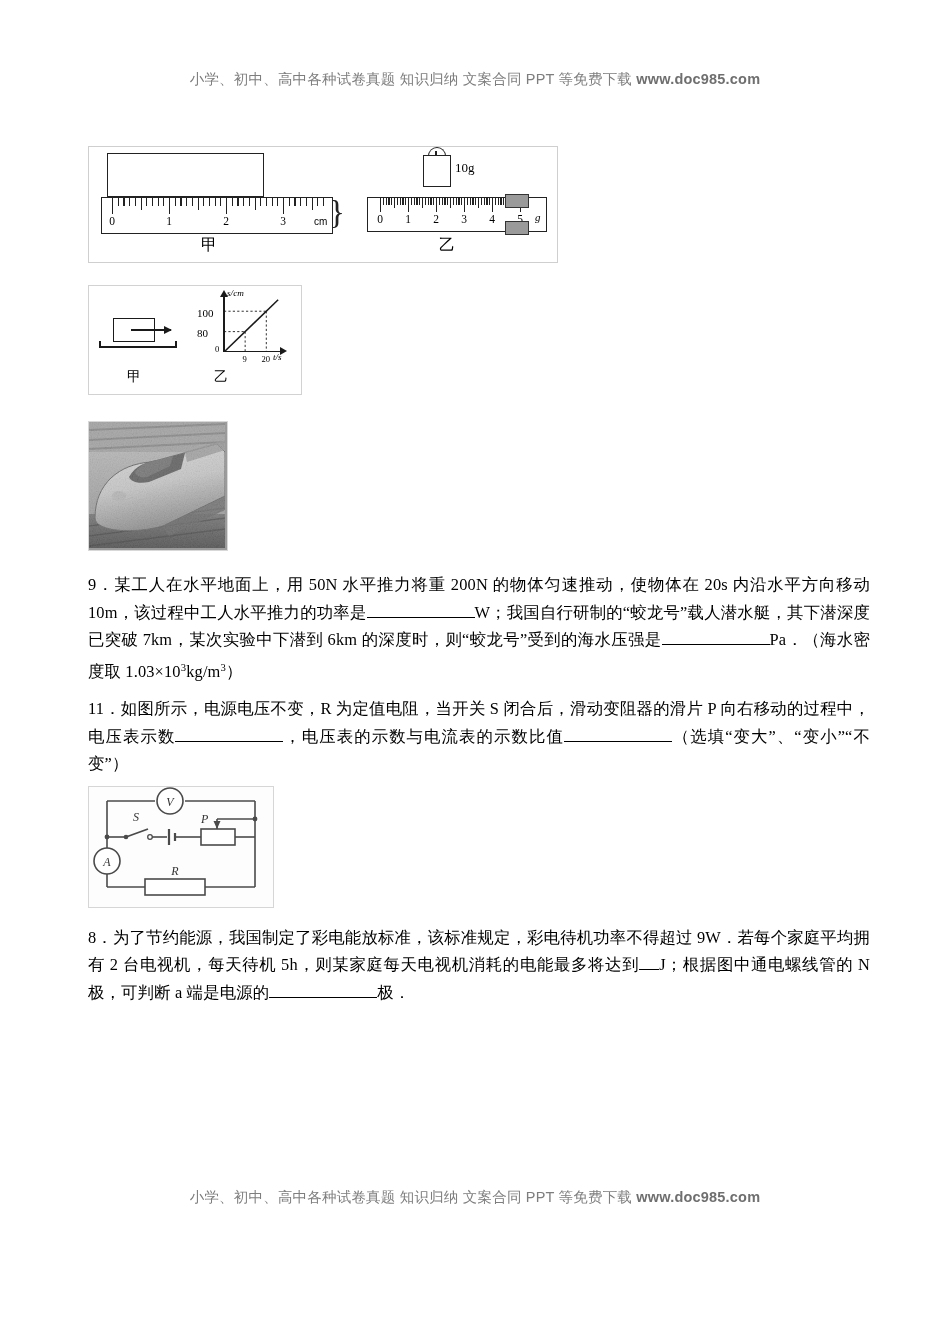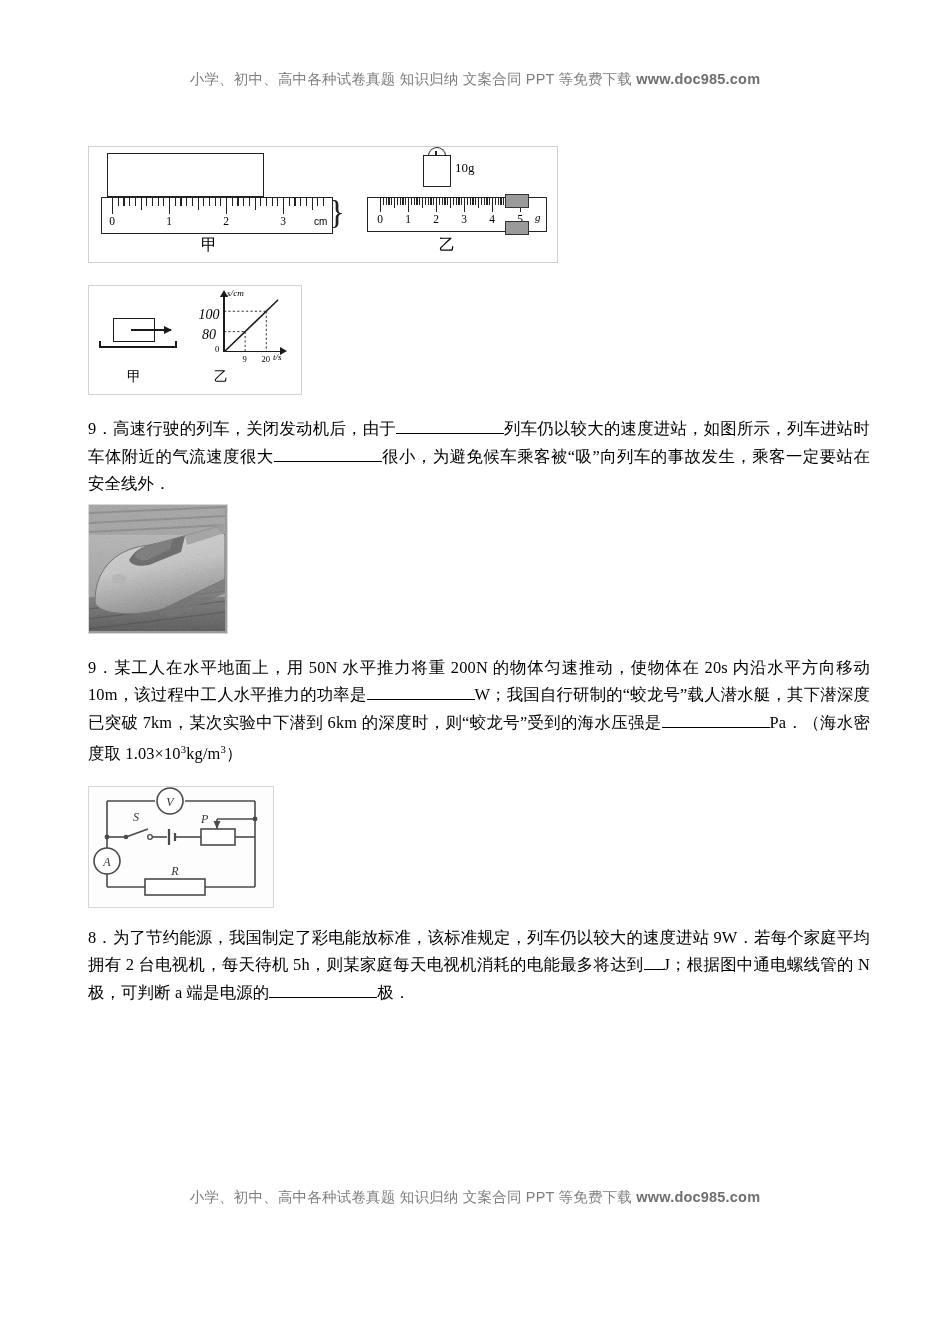--- a/index.html
+++ b/index.html
@@ -286,25 +286,24 @@
     border-top: 4px solid transparent;
     border-bottom: 4px solid transparent;
   }
   .g-line {
     position: absolute;
     left: 26.5px; top: 7px;
     width: 55px; height: 53px;
   }
   .g-ylab {
     position: absolute;
-    font-size: 14px;
-    text-align: center;
+    font-size: 11px;
+    text-align: left;
     width: 24px;
     font-family: "Liberation Serif", serif;
-    font-style: italic;
   }
   .g-xlab {
     position: absolute;
     font-size: 8.6px;
     font-family: "Liberation Serif", serif;
     transform: translateX(-50%);
   }
   .g-title {
     position: absolute;
     left: 30px; top: -4px;
@@ -513,25 +512,20 @@
         <div class="g-xtitle">t/s</div>
       <div class="g-ylab" style="left: 0px; top: 35.1154px;">80</div>
           <div class="g-ylab" style="left: 0px; top: 14.7308px;">100</div>
           <div class="g-xlab" style="left: 47.6538px; top: 62px;">9</div>
           <div class="g-xlab" style="left: 68.8077px; top: 62px;">20</div>
         </div>
     </div>
 
     <div class="q-spacer-lg"></div>
 
-    <div>
-      <p class="qtext">
-        <span>9．</span><span>高速行驶的列车，关闭发动机后，由于</span><span class="blank b-lg"></span><span>列车仍以较大的速度进站，如图所示，</span><span>列车进站时车体附近的气流速度很大</span><span class="blank b-lg"></span><span>很小，为避免候车乘客被“吸”向列车的事故</span><span>发生，乘客一定要站在安全线外．</span>
-      </p>
-    </div>
 
     <div class="fig3">
       <svg width="136" height="126" viewBox="0 0 136 126">
         <defs>
           <linearGradient id="skyg" x1="0" y1="0" x2="0" y2="1">
             <stop offset="0%" stop-color="#cfcfcf"></stop>
             <stop offset="100%" stop-color="#8f8f8f"></stop>
           </linearGradient>
           <linearGradient id="bodyg" x1="0" y1="0" x2="0.3" y2="1">
             <stop offset="0%" stop-color="#f0f0f0"></stop>
@@ -575,20 +569,25 @@
     <div class="q-spacer-lg"></div>
 
     <div>
       <p class="qtext">
         <span>9．</span><span>某工人在水平地面上，用 50N 水平推力将重 200N 的物体匀速推动，使物体在 20s 内沿水平</span><span>方向移动 10m，该过程中工人水平推力的功率是</span><span class="blank b-lg"></span><span>W；我国自行研制的“蛟龙号”载人</span><span>潜水艇，其下潜深度已突破 7km，某次实验中下潜到 6km 的深度时，则“蛟龙号”受到的海水压</span><span>强是</span><span class="blank b-lg"></span><span>Pa．（海水密度取 1.03×10</span><sup>3</sup><span>kg/m</span><sup>3</sup><span>）</span>
       </p>
     </div>
 
     <div class="q-spacer-sm"></div>
 
+    <div>
+      <p class="qtext">
+        <span>11．</span><span>如图所示，电源电压不变，R 为定值电阻，当开关 S 闭合后，滑动变阻器的滑片 P 向右移动</span><span>的过程中，电压表示数</span><span class="blank b-lg"></span><span>，电压表的示数与电流表的示数比值</span><span class="blank b-lg"></span><span>（选</span><span>填“变大”、“变小”“不变”）</span>
+      </p>
+    </div>
 
     <div class="fig4">
       <svg width="182" height="118" viewBox="0 0 182 118">
         <g stroke="#4a4a4a" stroke-width="1.6" fill="none">
 
           <line x1="18" y1="14" x2="66" y2="14"></line>
           <line x1="96" y1="14" x2="166" y2="14"></line>
 
           <line x1="18" y1="14" x2="18" y2="50"></line>
           <line x1="18" y1="50" x2="18" y2="100"></line>
@@ -628,21 +627,21 @@
 
         <rect x="56" y="92" width="60" height="16" stroke="#4a4a4a" stroke-width="1.6" fill="#fff"></rect>
         <text id="lbl-r" x="86" y="88" text-anchor="middle" font-family="Liberation Serif, serif" font-size="12" font-style="italic" fill="#333">R</text>
       </svg>
     </div>
 
     <div class="q-spacer-md"></div>
 
     <div>
       <p class="qtext">
-        <span>8．</span><span>为了节约能源，我国制定了彩电能放标准，该标准规定，列车仍以较大的速度进站 9W．若每个</span><span>家庭平均拥有 2 台电视机，每天待机 5h，则某家庭每天电视机消耗的电能最多将达到</span><span class="blank b-xs"></span><span>J；根据图中通电螺线管的 N 极，可判断 a 端是电源的</span><span class="blank b-lg"></span><span>极．</span>
+        <span>8．</span><span>为了节约能源，我国制定了彩电能放标准，该标准规定，彩电待机功率不得超过 9W．若每个</span><span>家庭平均拥有 2 台电视机，每天待机 5h，则某家庭每天电视机消耗的电能最多将达到</span><span class="blank b-xs"></span><span>J；根据图中通电螺线管的 N 极，可判断 a 端是电源的</span><span class="blank b-lg"></span><span>极．</span>
       </p>
     </div>
 
   </div>
 
   <div class="watermark" id="wm-bottom">
     <span>小学、初中、高中各种试卷真题 知识归纳 文案合同 PPT 等免费下载</span>
     <span class="url">www.doc985.com</span>
   </div>
 

